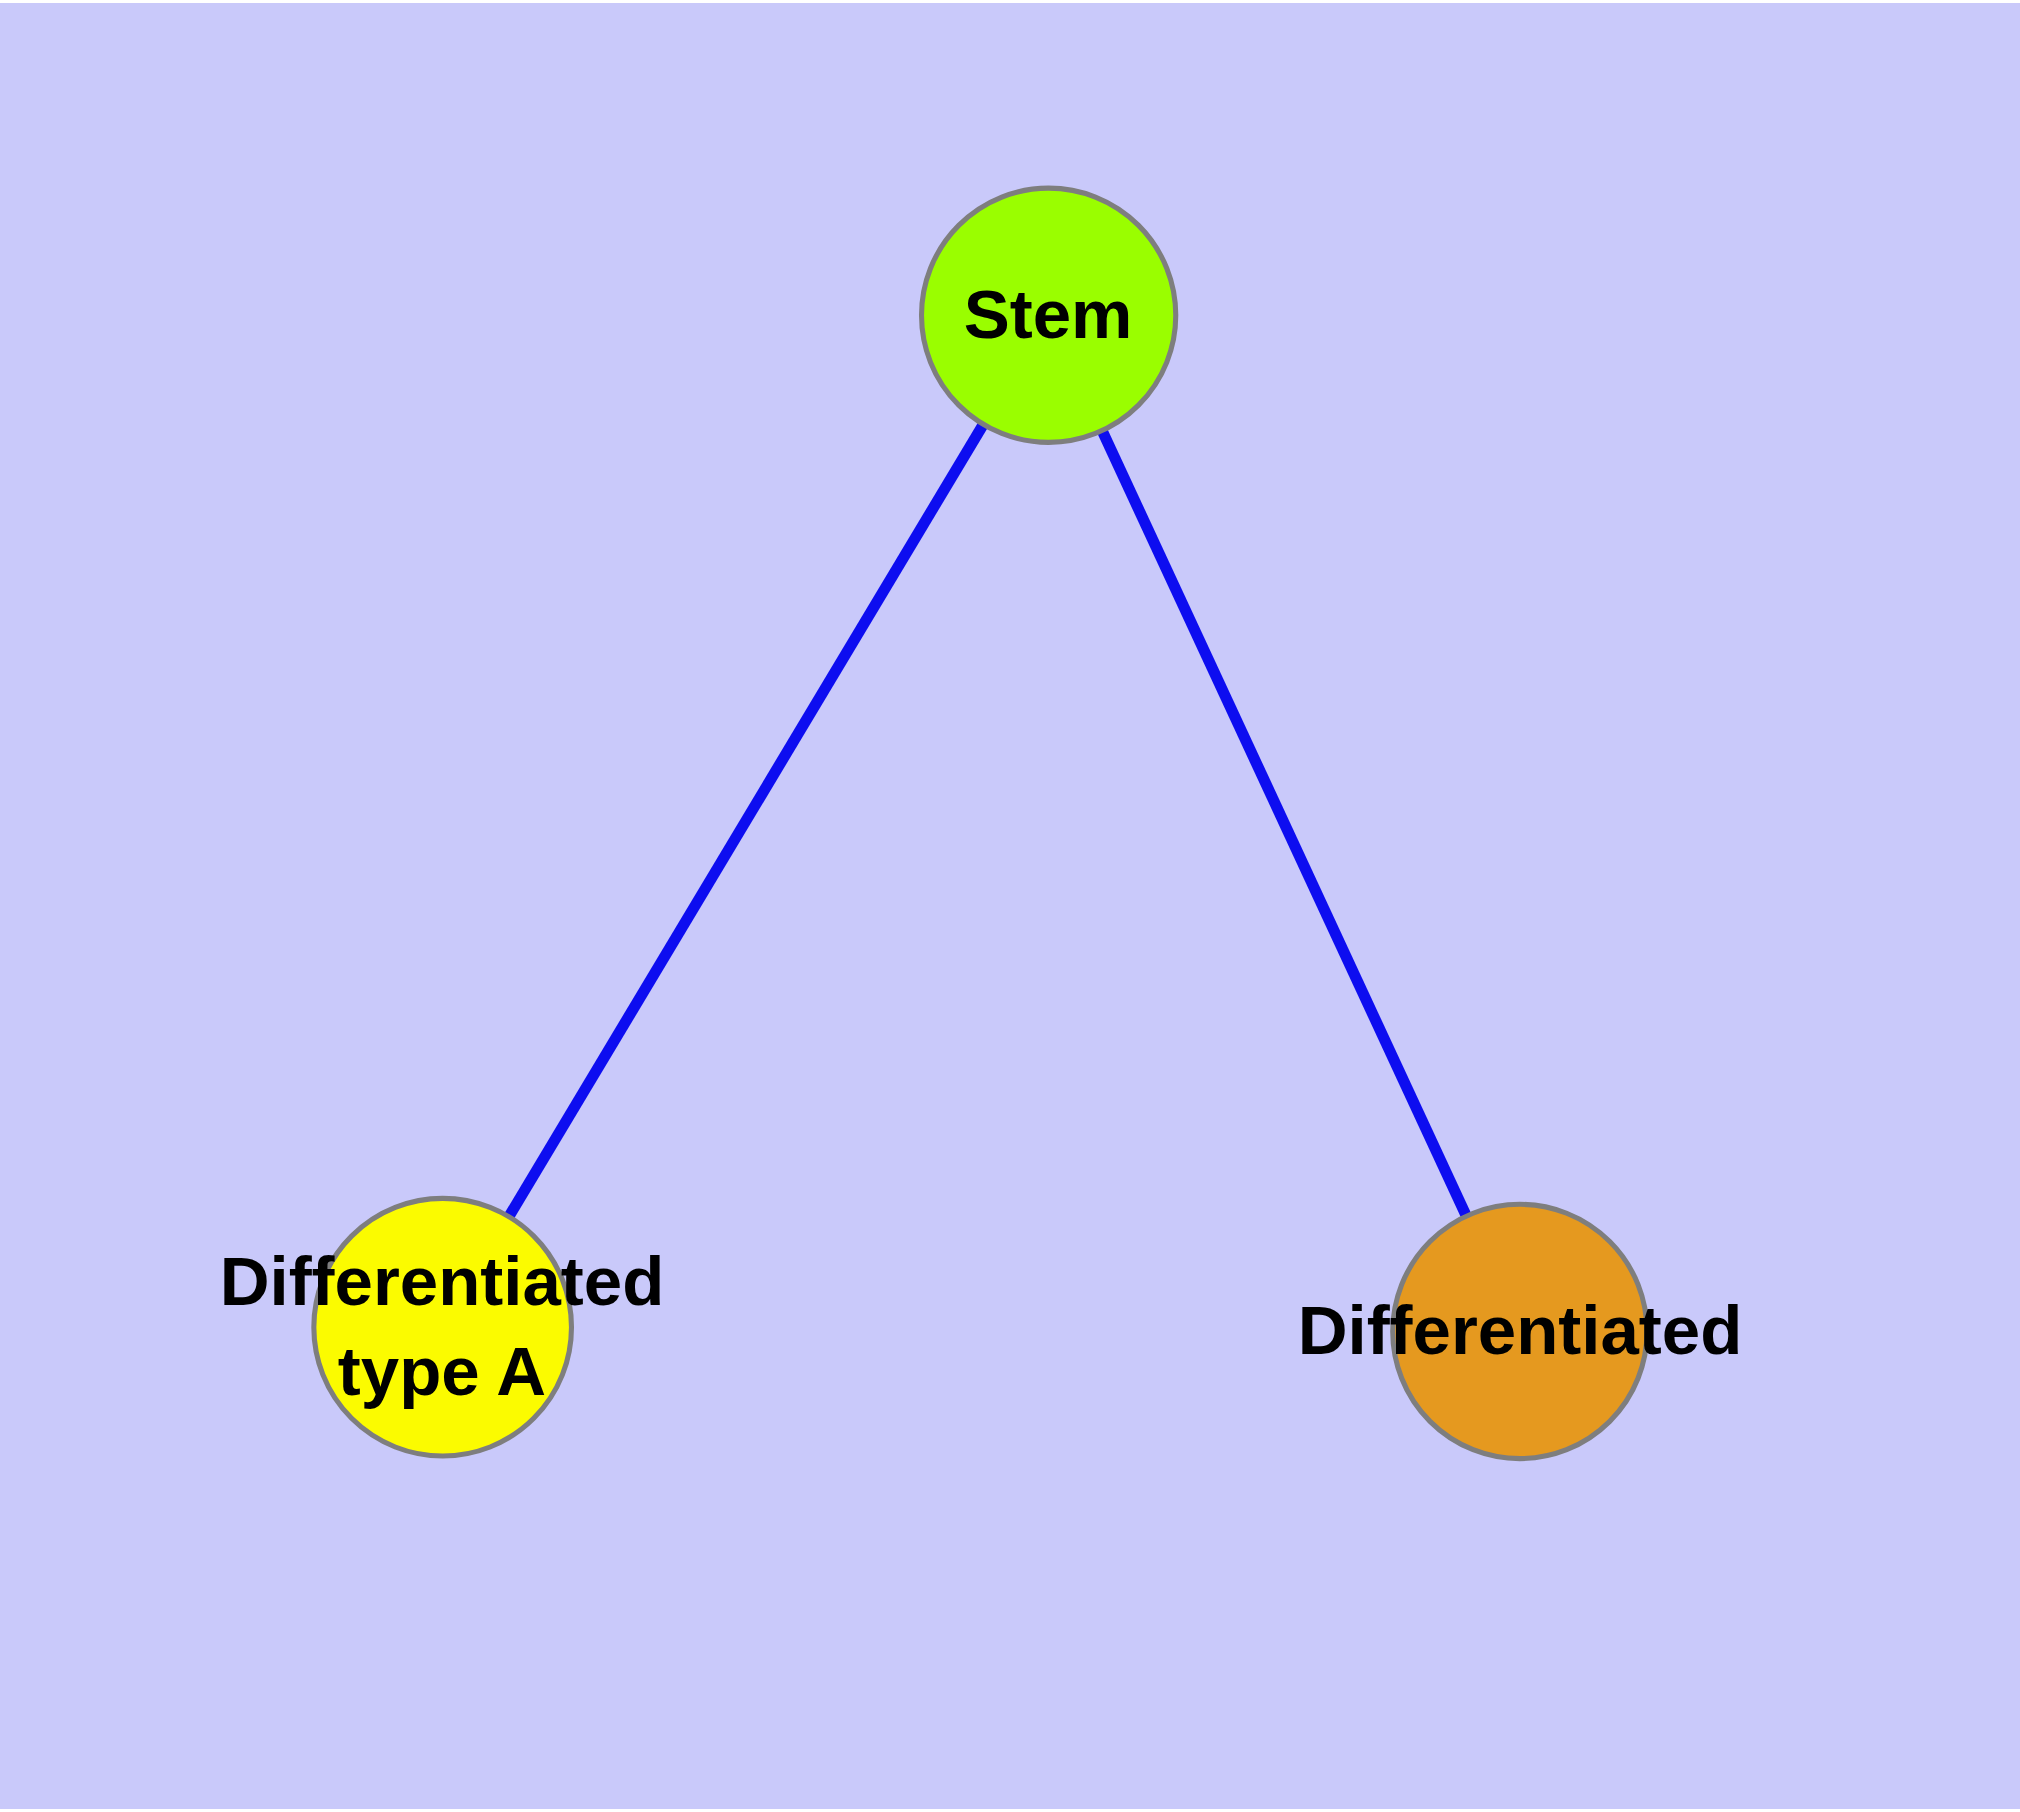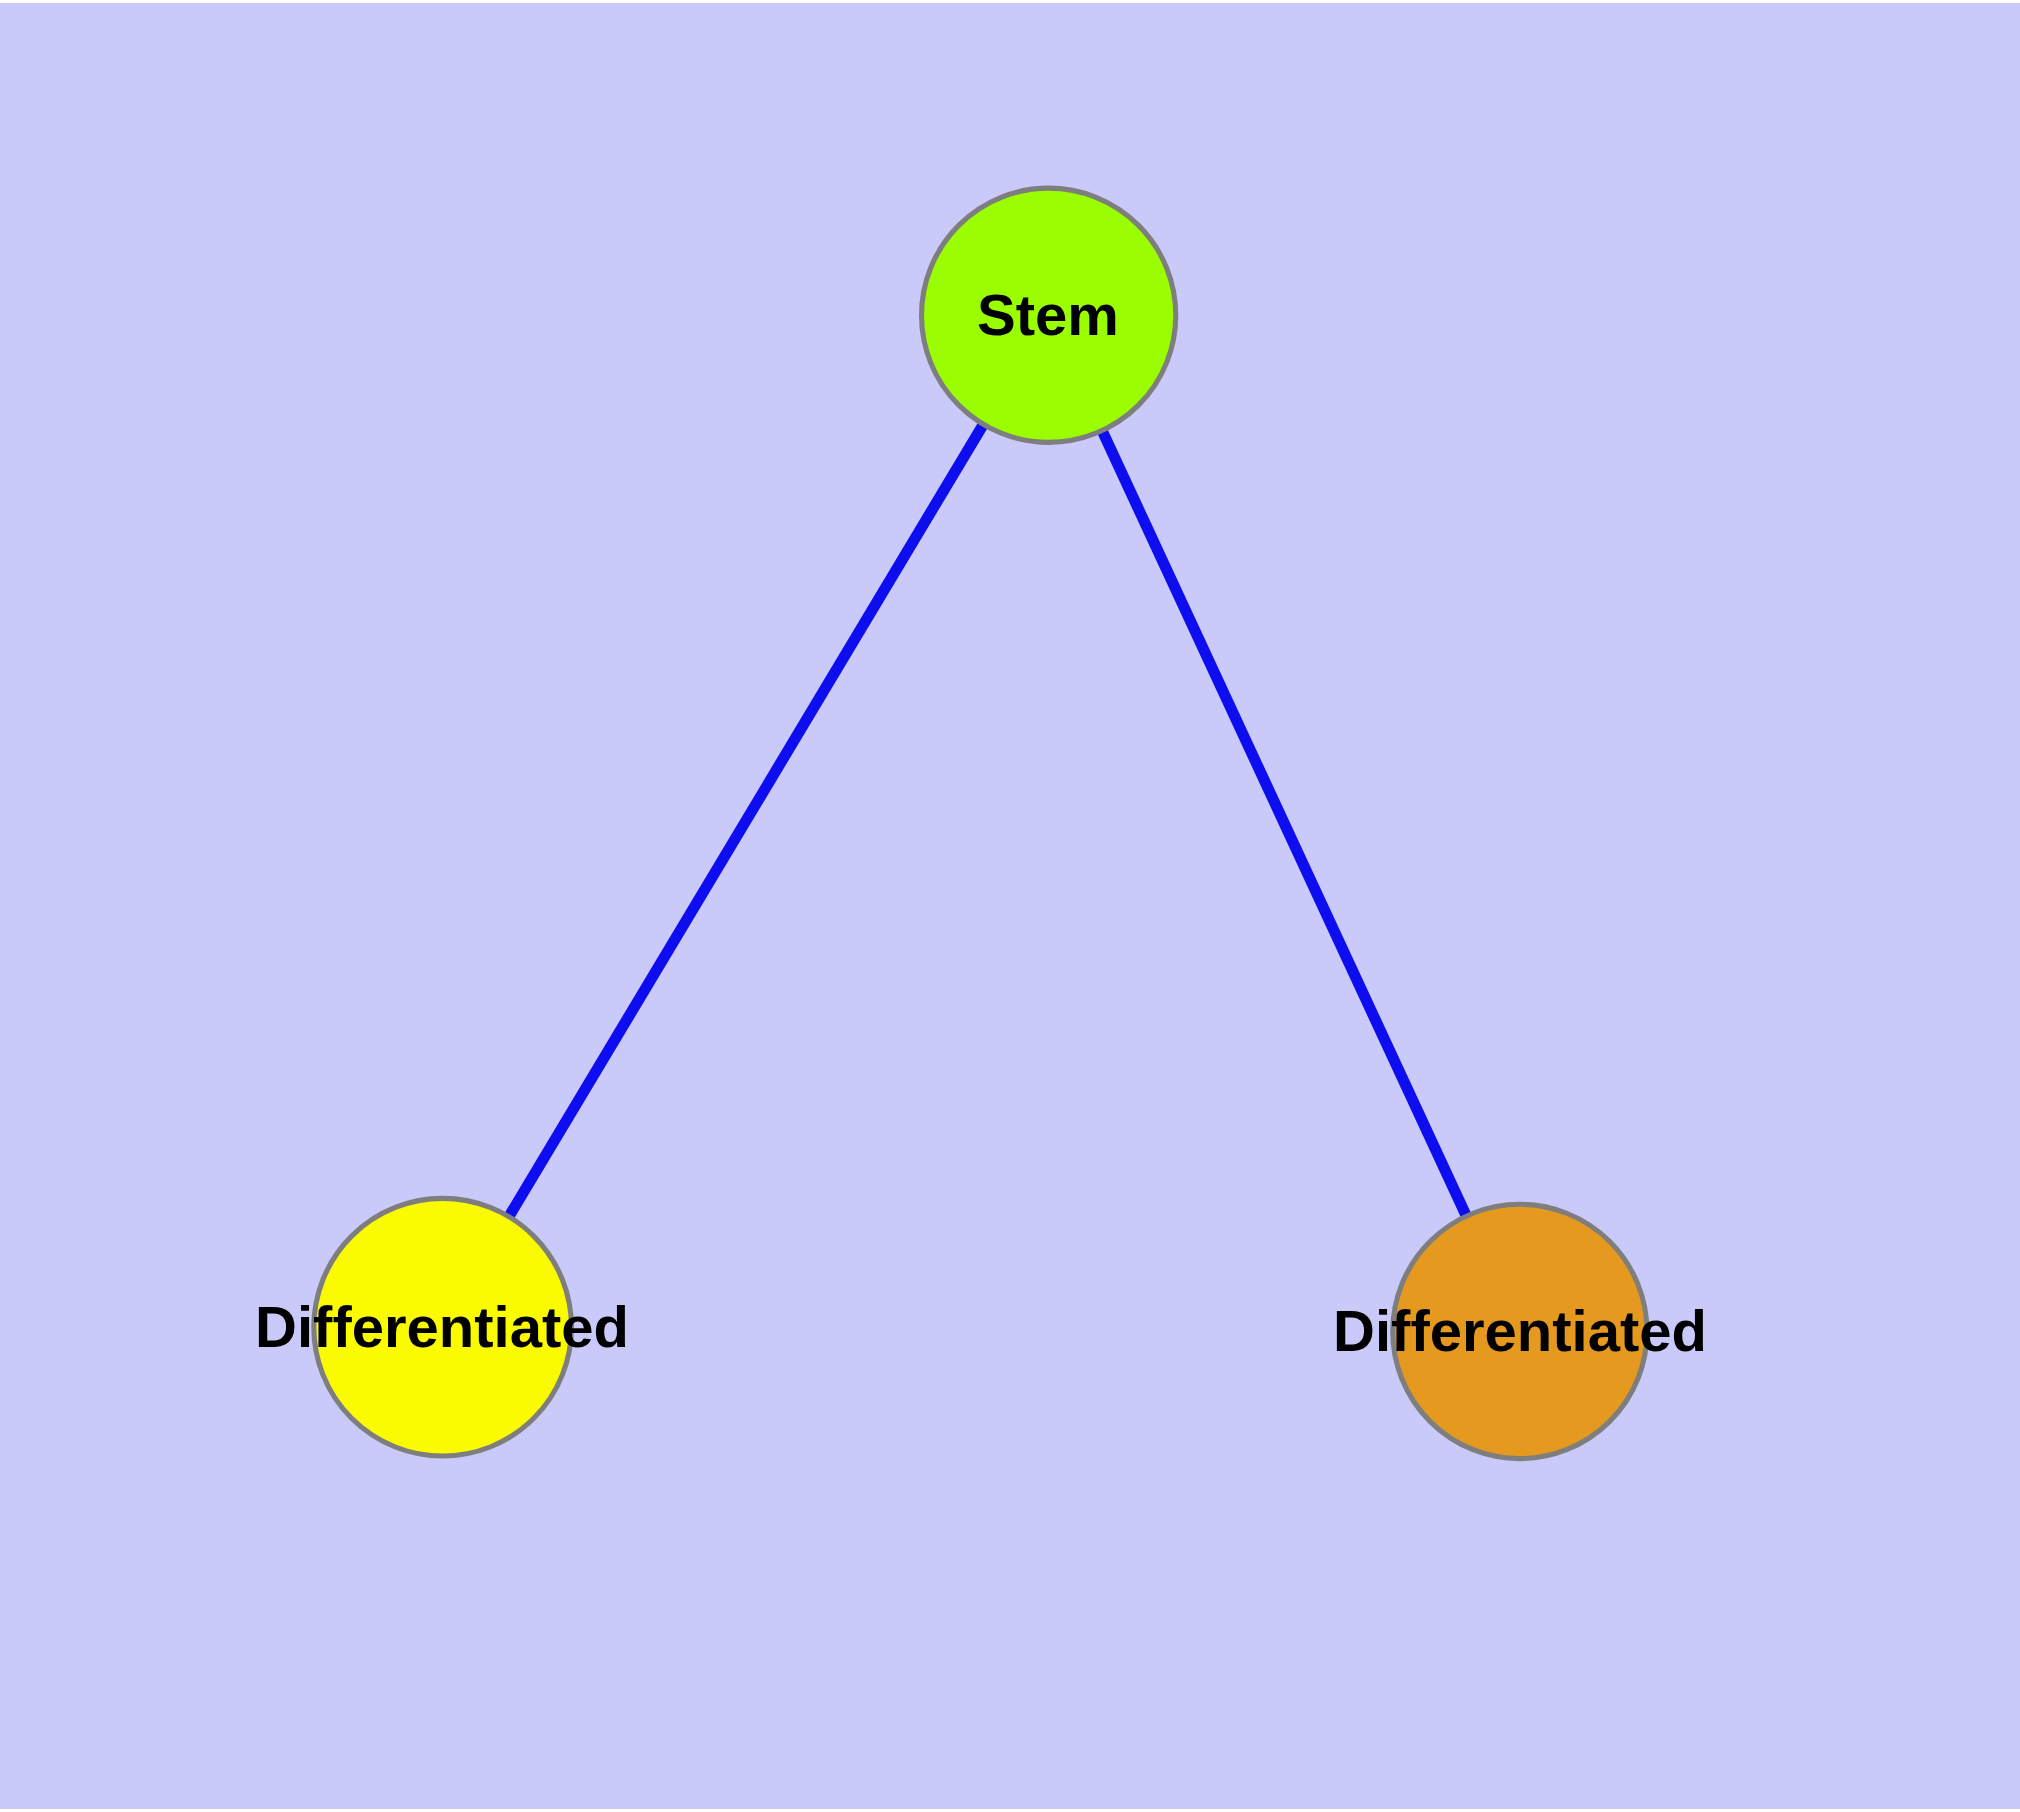--- a/index.html
+++ b/index.html
@@ -39,21 +39,21 @@
   .node-circle {
     stroke: #7e7e7e;
     stroke-width: 6px;
   }
   .node-label {
     position: absolute;
     transform: translate(-50%, -50%);
     text-align: center;
     color: #000000;
     font-weight: bold;
-    font-size: 58px;
+    font-size: 69px;
     line-height: 90px;
     white-space: nowrap;
     pointer-events: none;
   }
   .node-label .line { display: block; }
 </style>
 </head>
 <body>
 
 <div class="canvas">
@@ -68,19 +68,20 @@
     <circle class="node-circle" cx="522" cy="1566" r="152" fill="#fbfb00"></circle>
     <circle class="node-circle" cx="1793" cy="1571" r="150" fill="#e5991f"></circle>
   </svg>
 
   <div class="node-label" style="left:1048px; top:315px;">
     <span class="line">Stem</span>
   </div>
 
   <div class="node-label" style="left:442px; top:1327px;">
     <span class="line">Differentiated</span>
+    <span class="line">type A</span>
   </div>
 
   <div class="node-label" style="left:1520px; top:1331px;">
     <span class="line">Differentiated</span>
   </div>
 </div>
 
 
 </body></html>

